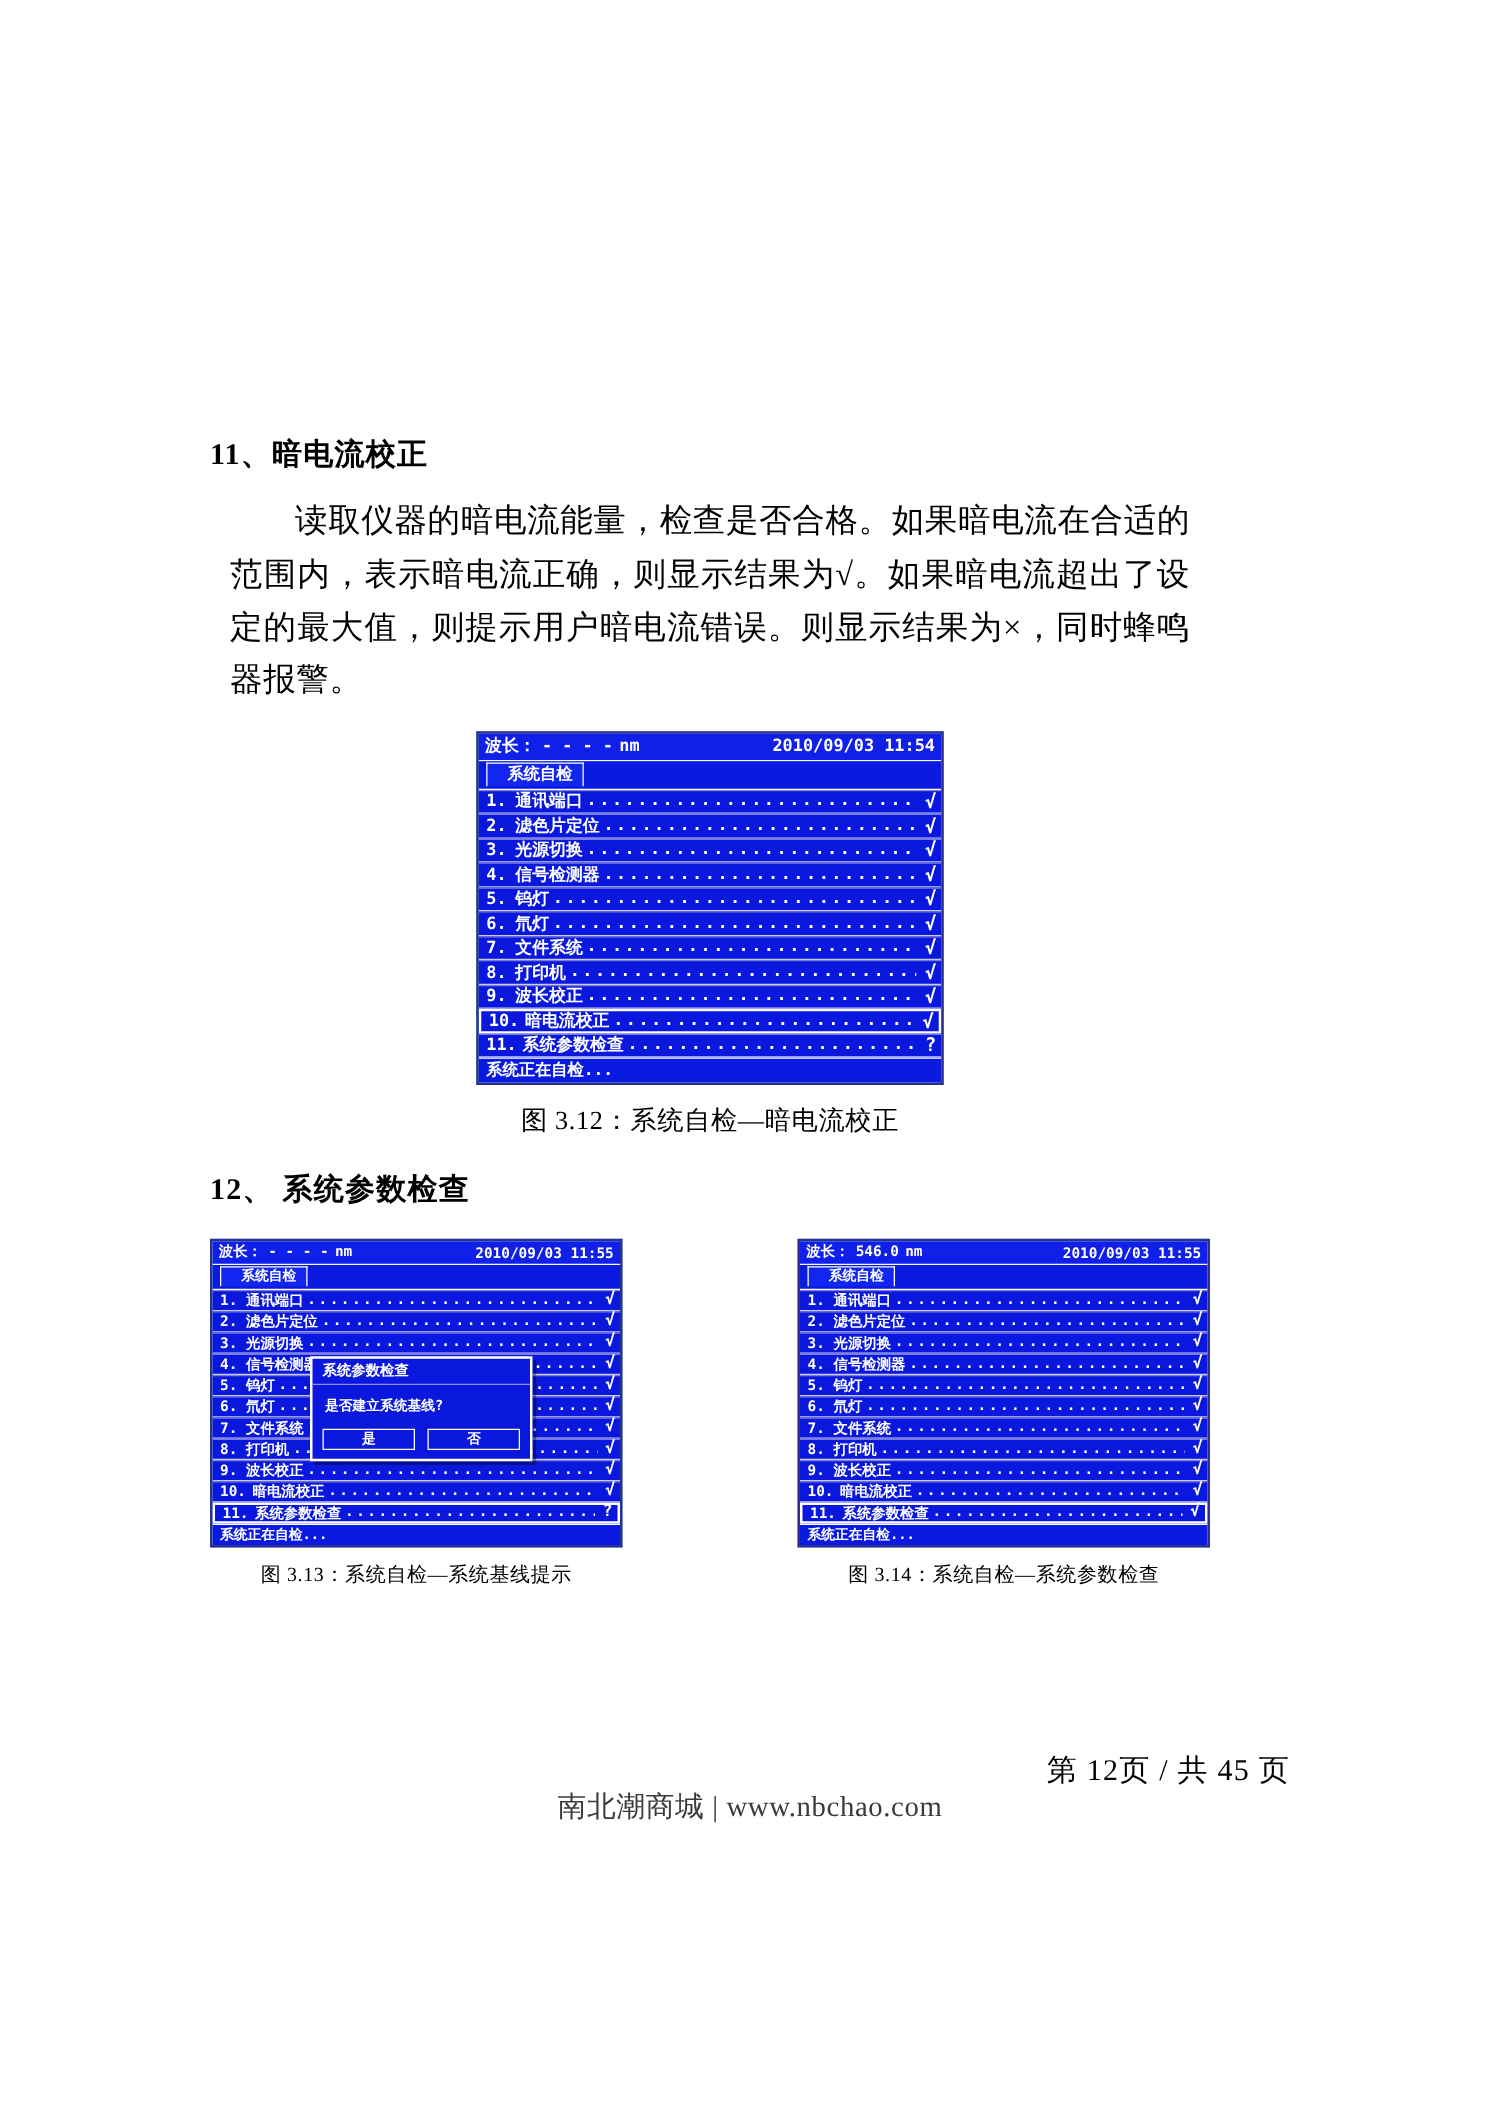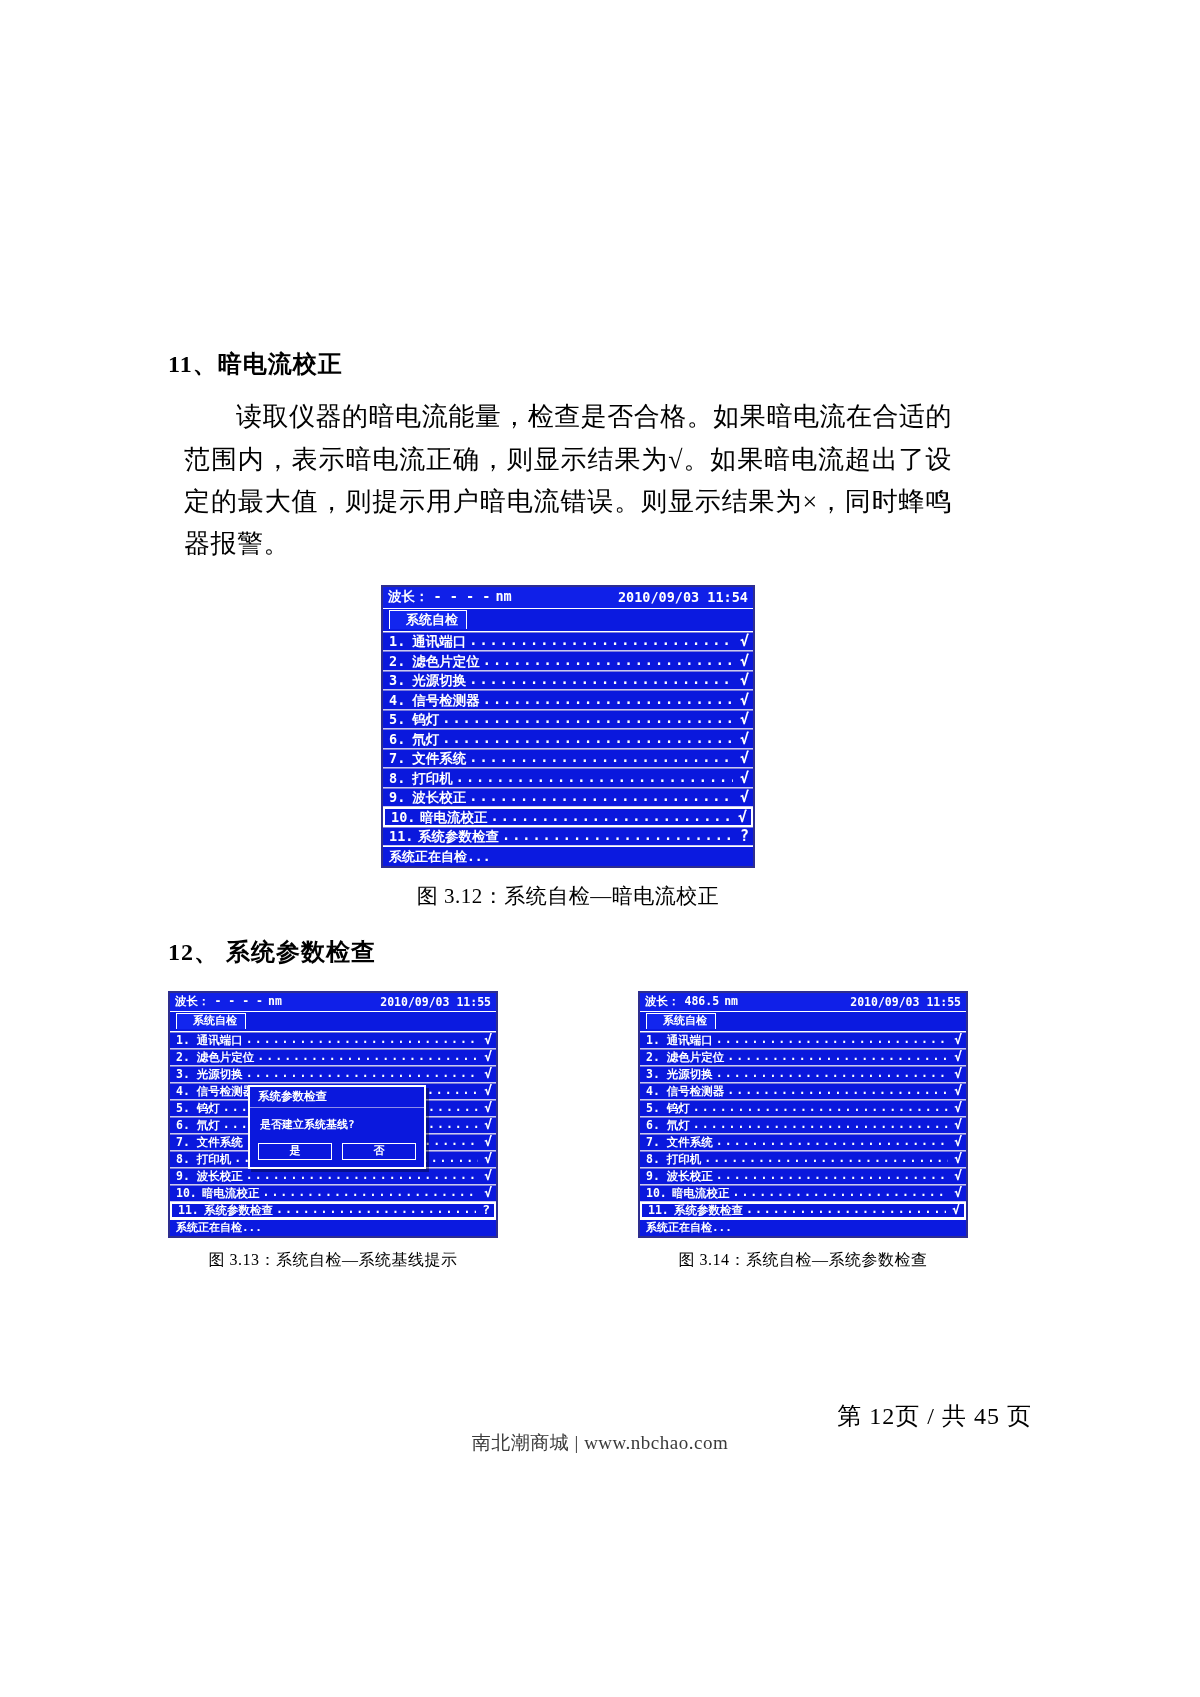--- a/index.html
+++ b/index.html
@@ -247,21 +247,21 @@
     font-size: 24px;
     letter-spacing: 1px;
     white-space: nowrap;
   }
   .watermark {
     position: absolute;
     left: 0;
     right: 0;
     top: 1430px;
     text-align: center;
-    font-size: 19px;
+    font-size: 23px;
     color: #3a3a3a;
     letter-spacing: 0.5px;
   }
 </style>
 </head>
 <body>
 
 <div class="page">
   <div class="content">
 
@@ -466,21 +466,21 @@
 
         <div class="caption-small">图 3.13：系统自检—系统基线提示</div>
       </div>
 
       <div class="fig-col">
         <div class="lcd lcd-small" id="fig314">
 
           <div class="lcd-titlebar">
             <span class="lcd-wl">
               <span>波长：</span>
-              <span>486.5</span>
+              <span>546.0</span>
               <span>nm</span>
             </span>
             <span>2010/09/03 11:55</span>
           </div>
 
           <div class="lcd-tab-row">
             <span class="lcd-tab">系统自检</span>
           </div>
 
           <div class="lcd-list">

